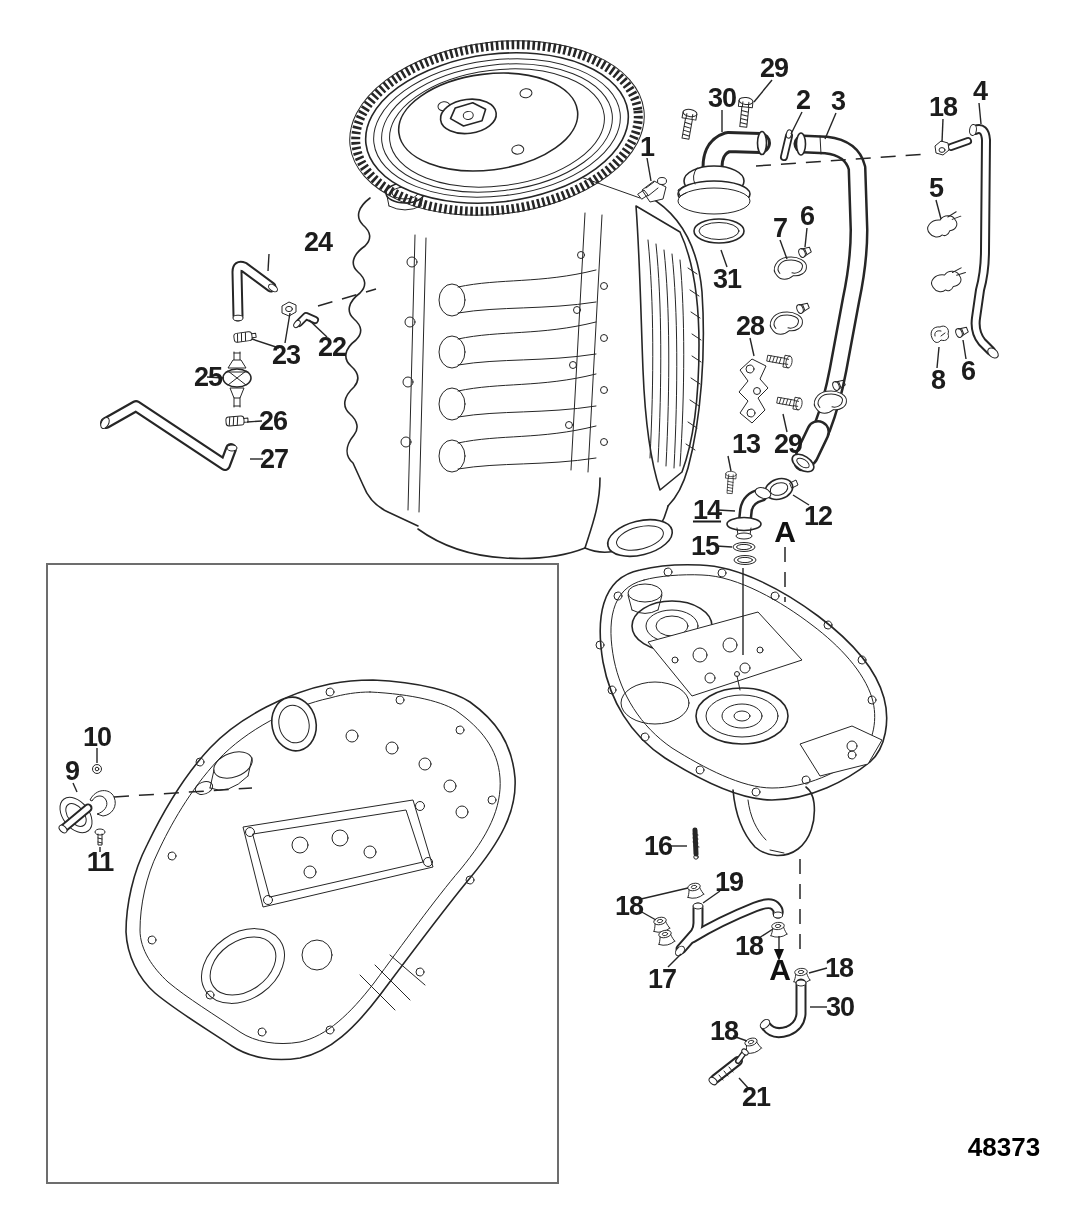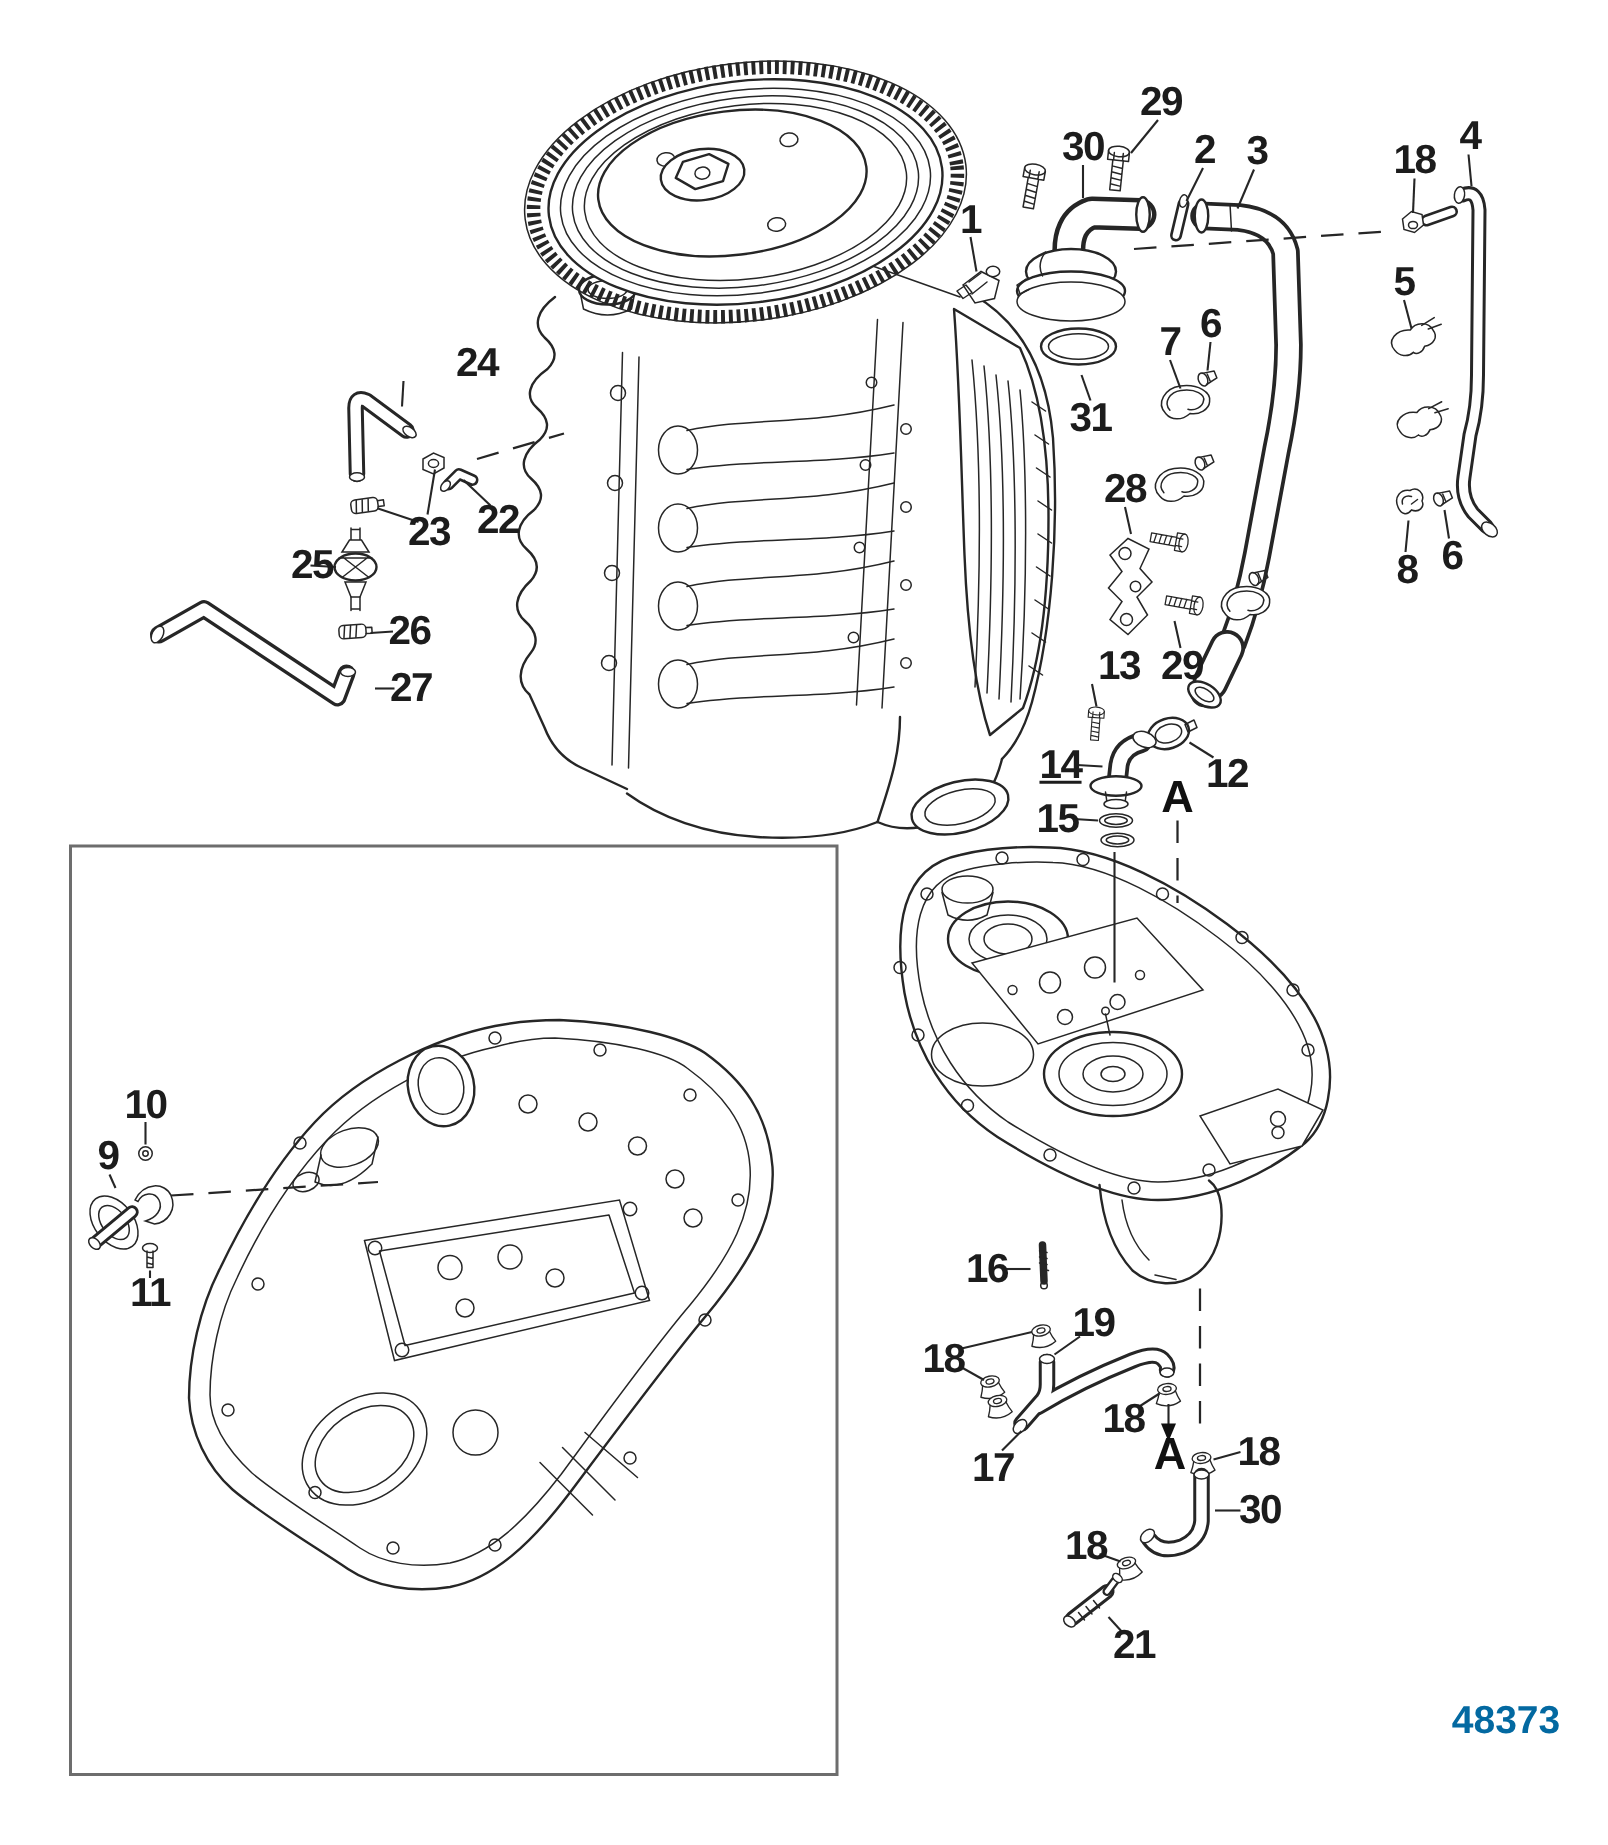--- a/index.html
+++ b/index.html
@@ -2,21 +2,21 @@
 <html><head>
 <meta charset="utf-8">
 <style>
   html,body{margin:0;padding:0;background:#fff;}
   body{width:1072px;height:1230px;position:relative;font-family:"Liberation Sans",sans-serif;overflow:hidden;}
   .stage{position:absolute;left:0;top:0;width:1072px;height:1230px;}
   svg{position:absolute;left:0;top:0;}
   .label-layer{position:absolute;left:0;top:0;width:100%;height:100%;pointer-events:none;}
   .callout{position:absolute;transform:translate(-50%,-50%);font-weight:bold;font-size:27px;color:#1c1c1c;line-height:1;letter-spacing:-1px;white-space:nowrap;}
   .marker{position:absolute;transform:translate(-50%,-50%);font-weight:bold;font-size:30px;color:#111;line-height:1;}
-  .drawing-number{position:absolute;transform:translate(-50%,-50%);font-weight:bold;font-size:26px;color:#0369a1;letter-spacing:0px;}
+  .drawing-number{position:absolute;transform:translate(-50%,-50%);font-weight:bold;font-size:26px;color:#000000;letter-spacing:0px;}
   
   .ln{fill:none;stroke:#262626;stroke-width:1.6;stroke-linecap:round;stroke-linejoin:round;}
   .tn{fill:none;stroke:#262626;stroke-width:1;stroke-linecap:round;stroke-linejoin:round;}
   .wf{fill:#fff;stroke:#262626;stroke-width:1.6;}
   .wft{fill:#fff;stroke:#262626;stroke-width:1;}
   .teeth{fill:none;stroke:#262626;stroke-width:9;stroke-dasharray:2.6 2.6;}
   .tube-o{fill:none;stroke:#262626;stroke-linecap:round;stroke-linejoin:round;}
   .tube-i{fill:none;stroke:#ffffff;stroke-linecap:round;stroke-linejoin:round;}
   .leader{stroke:#262626;stroke-width:1.4;fill:none;}
   .dash{stroke:#262626;stroke-width:1.5;stroke-dasharray:15 10;fill:none;}

